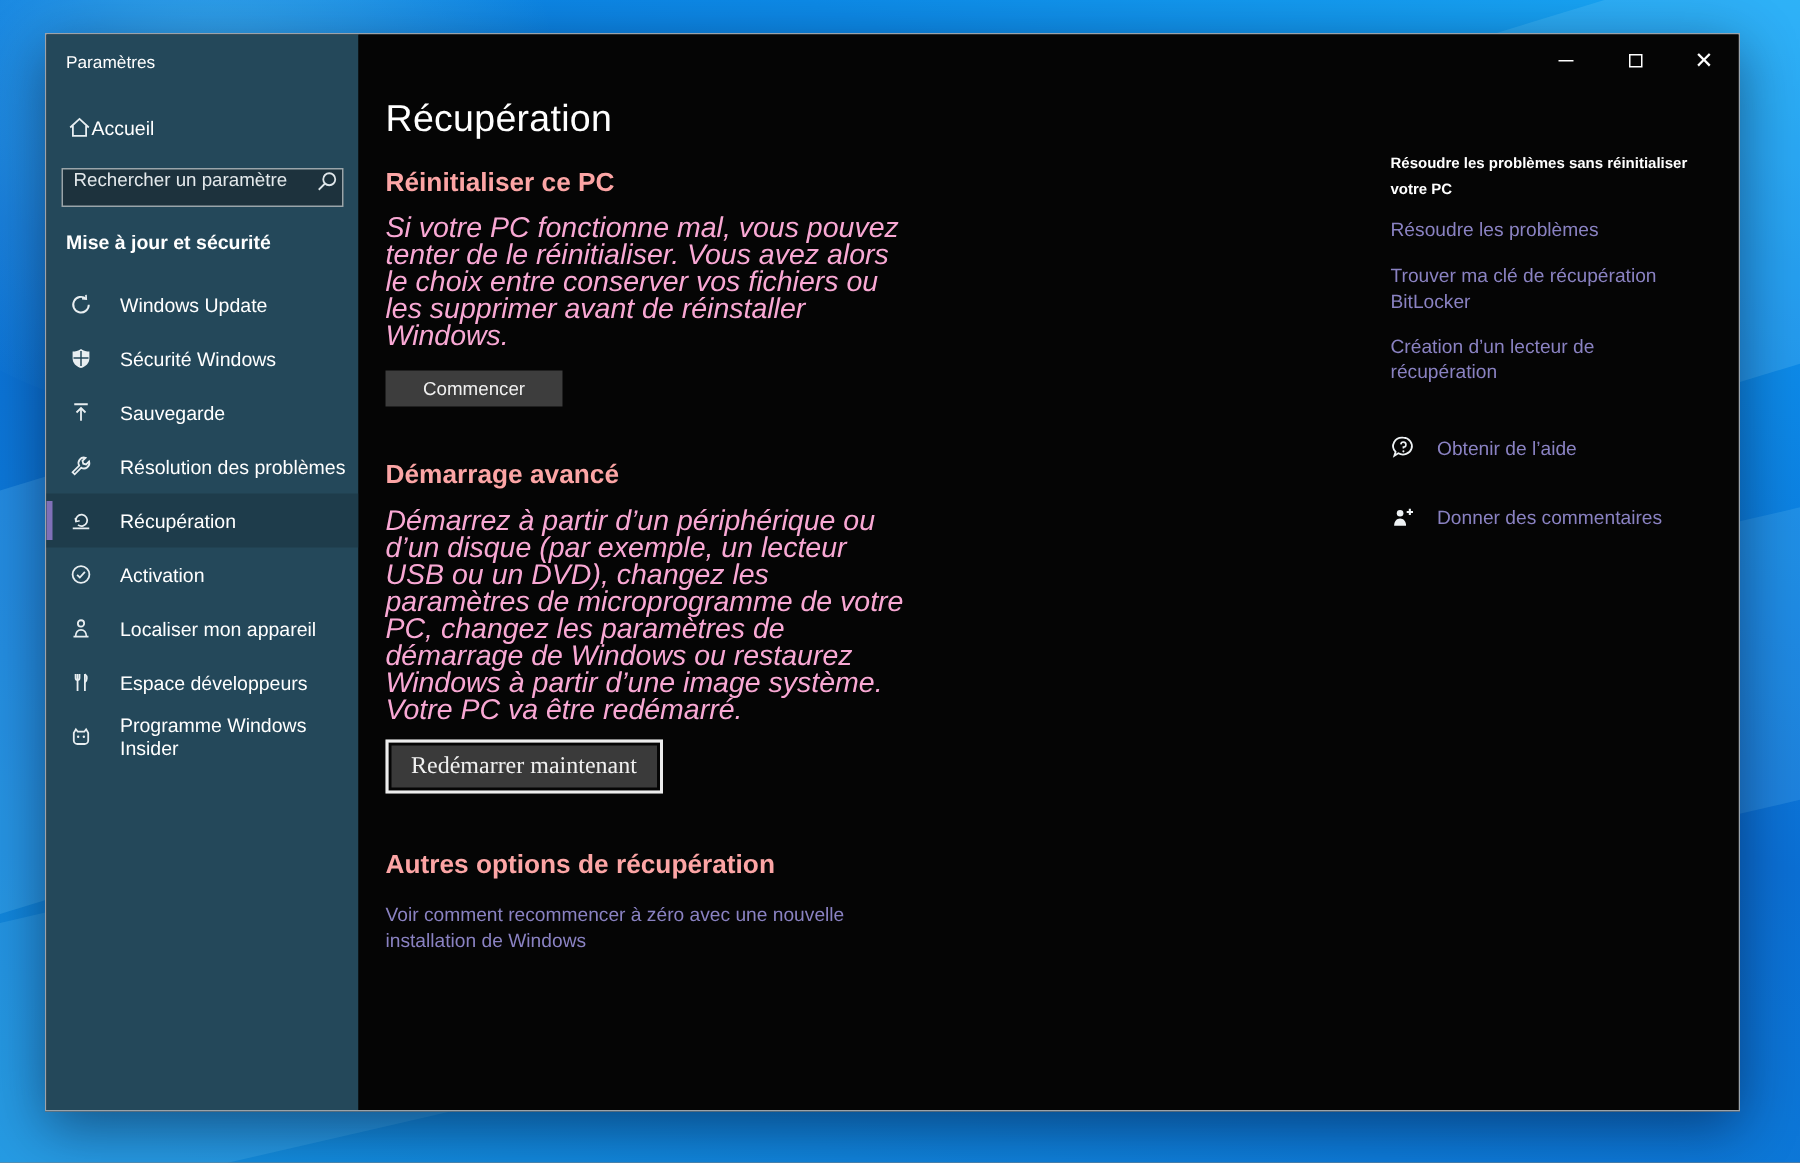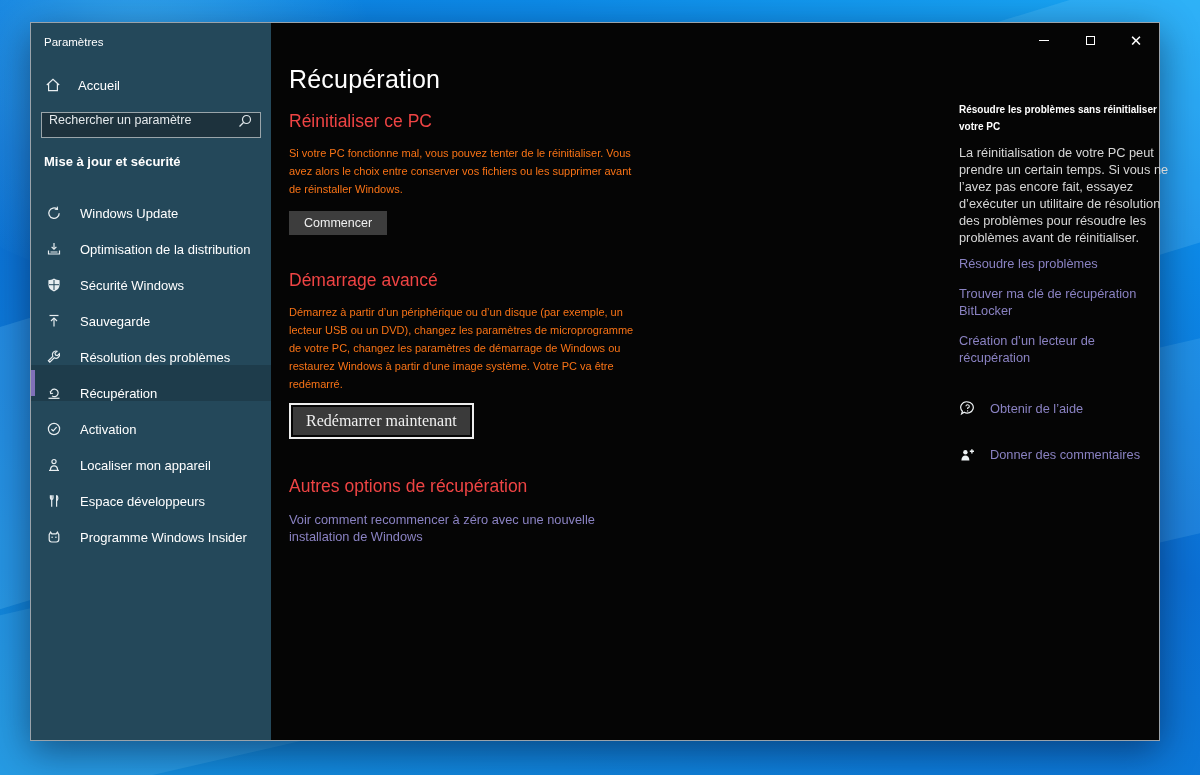--- a/index.html
+++ b/index.html
@@ -17,62 +17,62 @@
            background:radial-gradient(circle, rgba(110,220,255,.45) 0%, rgba(110,220,255,0) 70%); }
 
   
   .window {
     position:absolute; left:30px; top:22px; width:1130px; height:719px;
     display:flex; border:1px solid #9aa3ab; box-shadow:0 10px 36px rgba(0,0,20,.45);
     background:#050505;
   }
 
   
-  .sidebar { width:240px; background:#24485a; color:#fff; flex:none; position:relative; }
+  .sidebar { width:208px; background:#24485a; color:#fff; flex:none; position:relative; }
   .app-title { padding:13px 0 0 13px; font-size:11.5px; color:#ffffff; }
-  .home-row { margin-top:22px; height:30px; display:flex; align-items:center; gap:17px; padding-left:14px; font-size:13px; cursor:default; }
+  .home-row { margin-top:22px; height:30px; display:flex; align-items:center; padding-left:14px; font-size:13px; cursor:default; }
   .searchbox {
     margin:12px 10px 6px 10px; height:26px; background:#1d323d;
     border:1px solid #9aa5aa; display:flex; align-items:flex-start; padding:0 7px;
   }
   .searchbox input {
     flex:1; background:transparent; border:none; outline:none;
     color:#f2f2f2; font-size:12.5px; font-family:"Liberation Sans", sans-serif;
   }
   .searchbox input::placeholder { color:#e4e9ec; opacity:1; }
   .section-title { margin:16px 13px 10px; font-weight:bold; font-size:13px; }
   .nav { margin-top:16px; }
   .nav-item {
-    position:relative; height:36px; display:flex; align-items:flex-end; gap:18px;
+    position:relative; height:36px; display:flex; align-items:center; gap:18px;
     padding-left:15px; font-size:13px; cursor:default;
   }
   .nav-item.selected { background:#1e3c4b; }
   .nav-item.selected .accent-bar {
     position:absolute; left:0; top:5px; bottom:5px; width:4px; background:#8070b8;
   }
   .nav-icon { width:16px; height:16px; flex:none; display:block; }
   .nav-icon svg { display:block; width:16px; height:16px; }
 
   
   .content { flex:1; position:relative; background:#050505; color:#e6e6e6; }
 
   .caption-buttons { position:absolute; top:0; right:0; display:flex; z-index:5; }
   .caption-btn { width:46px; height:34px; display:flex; align-items:center; justify-content:center; color:#fff; }
   .min-glyph { display:block; width:10px; border-top:1px solid #fff; }
   .max-glyph { display:block; width:9px; height:9px; border:1px solid #fff; }
   .close-glyph { font-size:15px; line-height:1; }
 
   .main { position:absolute; left:18px; top:0; width:346px; }
   .page-title { margin-top:42px; font-size:25px; font-weight:300; color:#ffffff; letter-spacing:.2px; }
-  .sec-heading { font-size:17.5px; font-weight:400; color:#ef4444; }
+  .sec-heading { font-size:17.5px; font-weight:700; color:#fca5a5; }
   .reset-heading { margin-top:17px; }
-  .body-text { margin-top:12px; font-size:11px; line-height:18px; color:#f97316; }
+  .body-text { margin-top:12px; font-size:19px; line-height:18px; color:#f9a8d4;font-style:italic; }
   .btn {
     margin-top:13px; display:inline-block; background:#3d3d3d; color:#f0f0f0;
-    border:none; padding:5px 15px; font-size:12.5px; font-family:"Liberation Sans", sans-serif; cursor:default;
+    border:none; padding:5px 25px; font-size:12.5px; font-family:"Liberation Sans", sans-serif; cursor:default;
   }
   .advanced-heading { margin-top:35px; }
   .btn-focused {
     margin-top:10px; background:#3a3a3a; color:#f0f0f0;
     border:2px solid #ededed; box-shadow:inset 0 0 0 2px #050505;
     padding:7px 15px; font-size:16px; font-family:Liberation Serif, serif; cursor:default;
   }
   .other-heading { margin-top:37px; }
   a.link, .link { color:#8a82c2; text-decoration:none; font-size:12.8px; line-height:17px; cursor:pointer; }
   .other-link { display:inline-block; margin-top:14px; width:335px; }
@@ -128,31 +128,20 @@
       <div class="nav-item">
         <span class="nav-icon">
           <svg viewBox="0 0 16 16" fill="none" stroke="#e8eef1" stroke-width="1.3">
             <path d="M13.2 8.2 A5.2 5.2 0 1 1 11.4 4.2"></path>
               <path d="M11.3 1.6 L11.5 4.4 L8.7 4.2" stroke-width="1.1"></path>
           </svg>
         </span>
         <span>Windows Update</span>
       </div>
 
-      <div class="nav-item">
-        <span class="nav-icon">
-          <svg viewBox="0 0 16 16" fill="none" stroke="#e8eef1" stroke-width="1.2">
-            <path d="M8 2 V8"></path>
-              <path d="M5.6 5.8 L8 8.2 L10.4 5.8"></path>
-            <path d="M2.5 9.5 V13 H13.5 V9.5"></path>
-              <path d="M4.5 11 H11.5" stroke-width="1"></path>
-          </svg>
-        </span>
-        <span>Optimisation de la distribution</span>
-      </div>
 
       <div class="nav-item">
         <span class="nav-icon">
           <svg viewBox="0 0 16 16" fill="#e8eef1" stroke="none">
             <path d="M8 1.6 C9.8 2.9 11.8 3.3 13.6 3.3 V7.8 C13.6 11.1 11.3 13.3 8 14.4 C4.7 13.3 2.4 11.1 2.4 7.8 V3.3 C4.2 3.3 6.2 2.9 8 1.6 Z M8 3.4 V12.6 M3.6 7.6 H12.4" fill="#e8eef1"></path>
             <path d="M8 3 V13 M3 7.7 H13" stroke="#24485a" stroke-width="1"></path>
           </svg>
         </span>
         <span>Sécurité Windows</span>
       </div>
@@ -260,21 +249,20 @@
       <h2 class="sec-heading advanced-heading">Démarrage avancé</h2>
       <p class="body-text">Démarrez à partir d’un périphérique ou d’un disque (par exemple, un lecteur USB ou un DVD), changez les paramètres de microprogramme de votre PC, changez les paramètres de démarrage de Windows ou restaurez Windows à partir d’une image système. Votre PC va être redémarré.</p>
       <button class="btn-focused">Redémarrer maintenant</button>
 
       <h2 class="sec-heading other-heading">Autres options de récupération</h2>
       <a class="link other-link">Voir comment recommencer à zéro avec une nouvelle installation de Windows</a>
     </div>
 
     <div class="aside">
       <div class="aside-heading">Résoudre les problèmes sans réinitialiser votre PC</div>
-      <p class="aside-body">La réinitialisation de votre PC peut prendre un certain temps. Si vous ne l’avez pas encore fait, essayez d’exécuter un utilitaire de résolution des problèmes pour résoudre les problèmes avant de réinitialiser.</p>
       <a class="link aside-link">Résoudre les problèmes</a>
 
       <a class="link webhelp-link">Trouver ma clé de récupération BitLocker</a>
       <a class="link webhelp-link">Création d’un lecteur de récupération</a>
 
       <div class="help-rows">
         <div class="help-row">
           <span class="help-icon">
             <svg viewBox="0 0 17 17" fill="none" stroke="#eef2f4" stroke-width="1.2">
               <path d="M8.5 1.8 A6 5.6 0 1 1 5.2 12.2 L2.6 13.8 L3.4 11.2 A6 5.6 0 0 1 8.5 1.8 Z"></path>

